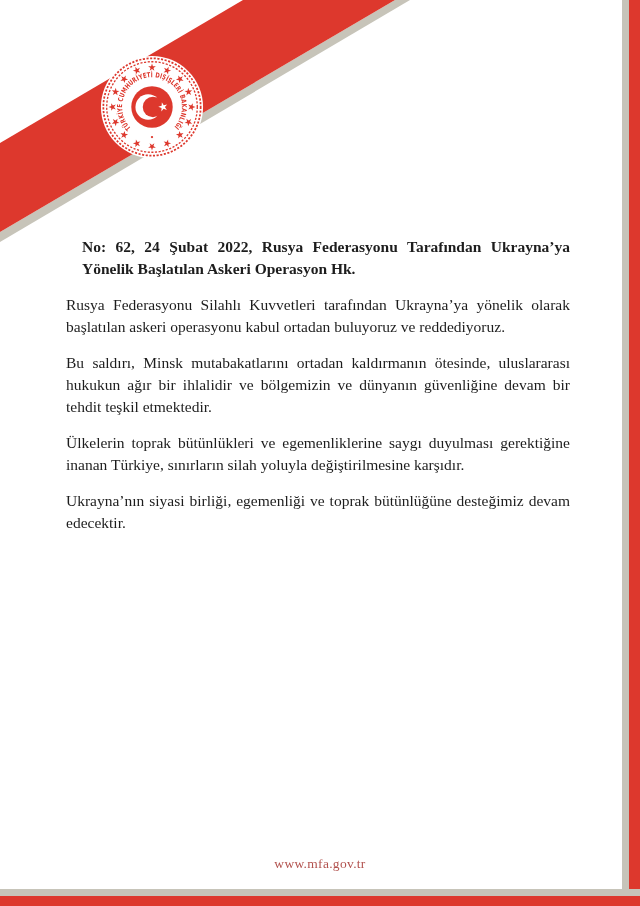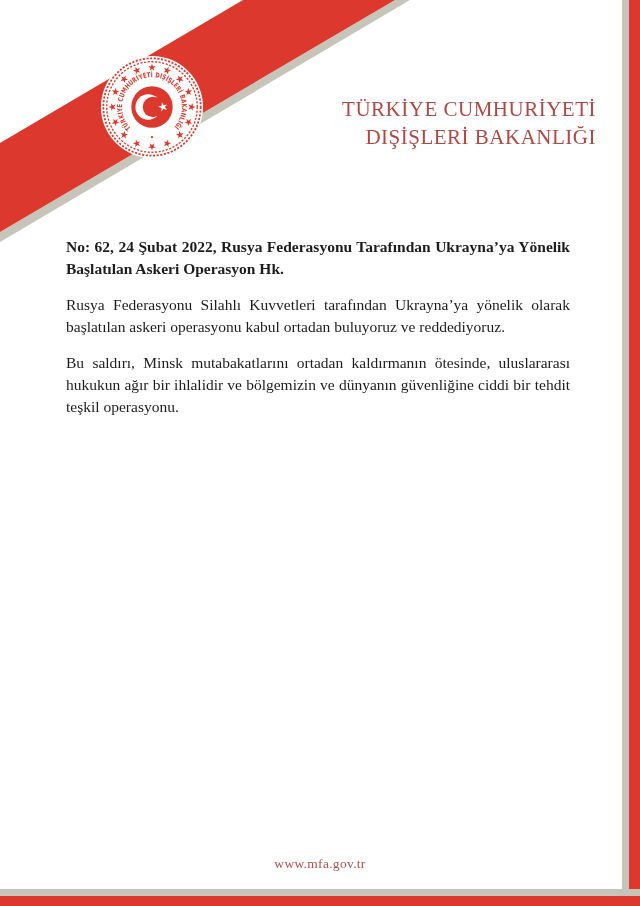--- a/index.html
+++ b/index.html
@@ -28,21 +28,21 @@
     white-space:nowrap;
   }
   .content {
     position:absolute; left:66px; top:236px; width:504px;
     color:#1d1d1d;
     font-size:15.5px; line-height:22px;
     text-align:justify;
     z-index:1;
   }
   .content p { margin:0 0 14px 0; }
-  .content p.doc-title { font-weight:bold; }
+  .content p.doc-title { font-weight:bold;margin-left:16px; }
   .footer-url {
     position:absolute; left:0; top:856px; width:640px;
     text-align:center;
     color:#b2524e;
     font-size:13.5px; letter-spacing:0.3px;
     z-index:1;
   }
 </style>
 </head>
 <body>
@@ -91,26 +91,24 @@
       <textPath href="#textcircle" startOffset="0" textLength="144" lengthAdjust="spacingAndGlyphs">TÜRKİYE CUMHURİYETİ DIŞİŞLERİ BAKANLIĞI</textPath>
     </text>
     <circle cx="55" cy="86.2" r="1.2" fill="#dd382d"></circle>
 
     <circle cx="55" cy="55" r="21.5" fill="#dd382d"></circle>
     <circle cx="51" cy="55" r="13.2" fill="#ffffff"></circle>
     <circle cx="56" cy="55" r="10.6" fill="#dd382d"></circle>
     <use href="#star" transform="translate(66.5 55) rotate(-15) scale(5)" fill="#ffffff"></use>
   </svg>
 
-  <div class="ministry-header">
-    <div>TÜRKİYE CUMHURİYETİ</div>
-    <div>DIŞİŞLERİ BAKANLIĞI</div>
-  </div>
 
   <div class="content">
     <p class="doc-title">No: 62, 24 Şubat 2022, Rusya Federasyonu Tarafından Ukrayna’ya Yönelik Başlatılan Askeri Operasyon Hk.</p>
     <p>Rusya Federasyonu Silahlı Kuvvetleri tarafından Ukrayna’ya yönelik olarak başlatılan askeri operasyonu kabul ortadan buluyoruz ve reddediyoruz.</p>
-    <p>Bu saldırı, Minsk mutabakatlarını ortadan kaldırmanın ötesinde, uluslararası hukukun ağır bir ihlalidir ve bölgemizin ve dünyanın güvenliğine ciddi bir tehdit teşkil operasyonu.</p>
+    <p>Bu saldırı, Minsk mutabakatlarını ortadan kaldırmanın ötesinde, uluslararası hukukun ağır bir ihlalidir ve bölgemizin ve dünyanın güvenliğine devam bir tehdit teşkil etmektedir.</p>
+    <p>Ülkelerin toprak bütünlükleri ve egemenliklerine saygı duyulması gerektiğine inanan Türkiye, sınırların silah yoluyla değiştirilmesine karşıdır.</p>
+    <p>Ukrayna’nın siyasi birliği, egemenliği ve toprak bütünlüğüne desteğimiz devam edecektir.</p>
   </div>
 
   <div class="footer-url">www.mfa.gov.tr</div>
 
 </div>
 
 </body></html>

